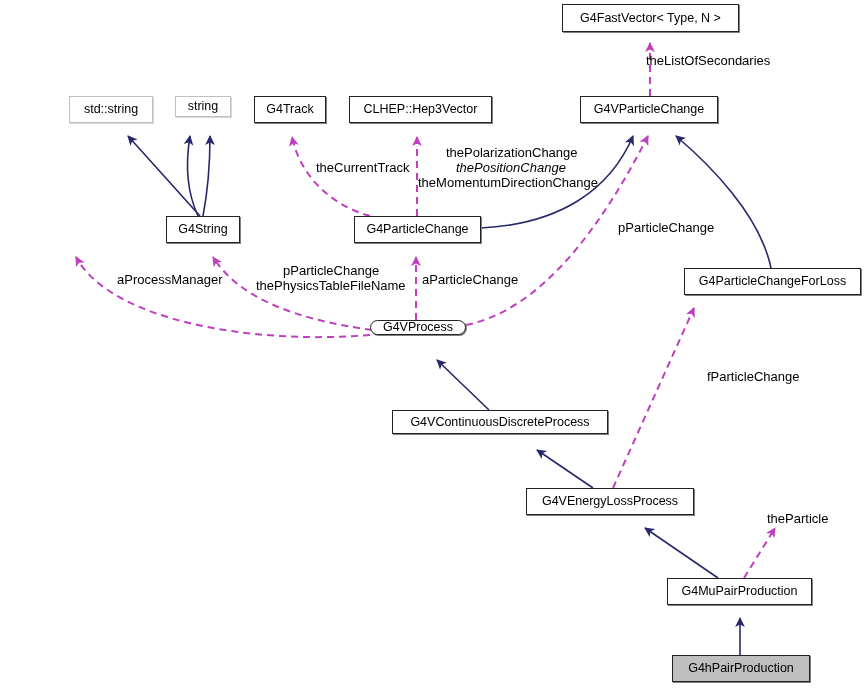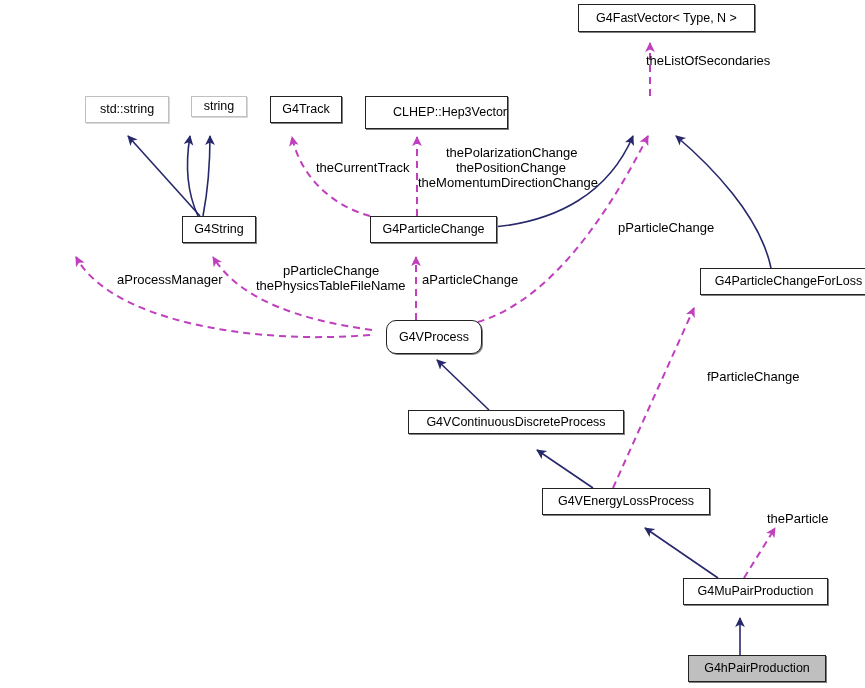--- a/index.html
+++ b/index.html
@@ -28,21 +28,20 @@
     background: #ffffff;
     border: 1px solid #222222;
     box-shadow: 1px 1px 0 0 #808080;
     display: flex;
     align-items: center;
     justify-content: center;
     font-size: 12.5px;
     color: #000000;
     white-space: nowrap;
     line-height: 1;
-    margin-left: 16px;
   }
   .node.faded {
     border: 1px solid #c0c0c0;
     box-shadow: 1px 1px 0 0 #d8d8d8;
   }
   .node.highlight {
     background: #bfbfbf;
   }
   .edge-label {
     position: absolute;
@@ -113,39 +112,42 @@
   </div>
 
   <div class="node faded" style="left:175px; top:96px; width:56px; height:21px;">
     <span>string</span>
   </div>
 
   <div class="node" style="left:254px; top:96px; width:72px; height:27px;">
     <span>G4Track</span>
   </div>
 
-  <div class="node" style="left:349px; top:96px; width:143px; height:33px;justify-content:flex-end;">
+  <div class="node" style="left:349px; top:96px; width:143px; height:27px;">
     <span>CLHEP::Hep3Vector</span>
   </div>
 
+  <div class="node" style="left:580px; top:96px; width:138px; height:27px;">
+    <span>G4VParticleChange</span>
+  </div>
 
 
   <div class="node" style="left:166px; top:216px; width:74px; height:27px;">
     <span>G4String</span>
   </div>
 
   <div class="node" style="left:354px; top:216px; width:127px; height:27px;">
     <span>G4ParticleChange</span>
   </div>
 
   <div class="node" style="left:684px; top:268px; width:177px; height:27px;">
     <span>G4ParticleChangeForLoss</span>
   </div>
 
-  <div class="node" style="left:370px; top:320px; width:96px; height:34px;border-radius:10px;">
+  <div class="node" style="left:370px; top:320px; width:96px; height:15px;border-radius:10px;">
     <span>G4VProcess</span>
   </div>
 
   <div class="node" style="left:392px; top:410px; width:216px; height:24px;">
     <span>G4VContinuousDiscreteProcess</span>
   </div>
 
   <div class="node" style="left:526px; top:488px; width:168px; height:27px;">
     <span>G4VEnergyLossProcess</span>
   </div>
@@ -158,21 +160,21 @@
   <div class="node highlight" style="left:672px; top:655px; width:138px; height:27px;">
     <span>G4hPairProduction</span>
   </div>
 
   <div class="edge-label left" style="left:646px; top:54px;">theListOfSecondaries</div>
 
   <div class="edge-label left" style="left:316px; top:161px;">theCurrentTrack</div>
 
   <div class="edge-label left" style="left:446px; top:146px;">thePolarizationChange</div>
 
-  <div class="edge-label left" style="left:456px; top:161px;">thePositionChange</div>
+  <div class="edge-label left" style="left:456px; top:161px;font-style:italic;">thePositionChange</div>
 
   <div class="edge-label left" style="left:418px; top:176px;">theMomentumDirectionChange</div>
 
   <div class="edge-label left" style="left:618px; top:221px;">pParticleChange</div>
 
   <div class="edge-label left" style="left:117px; top:273px;">aProcessManager</div>
 
   <div class="edge-label left" style="left:283px; top:264px;">pParticleChange</div>
 
   <div class="edge-label left" style="left:256px; top:279px;">thePhysicsTableFileName</div>

